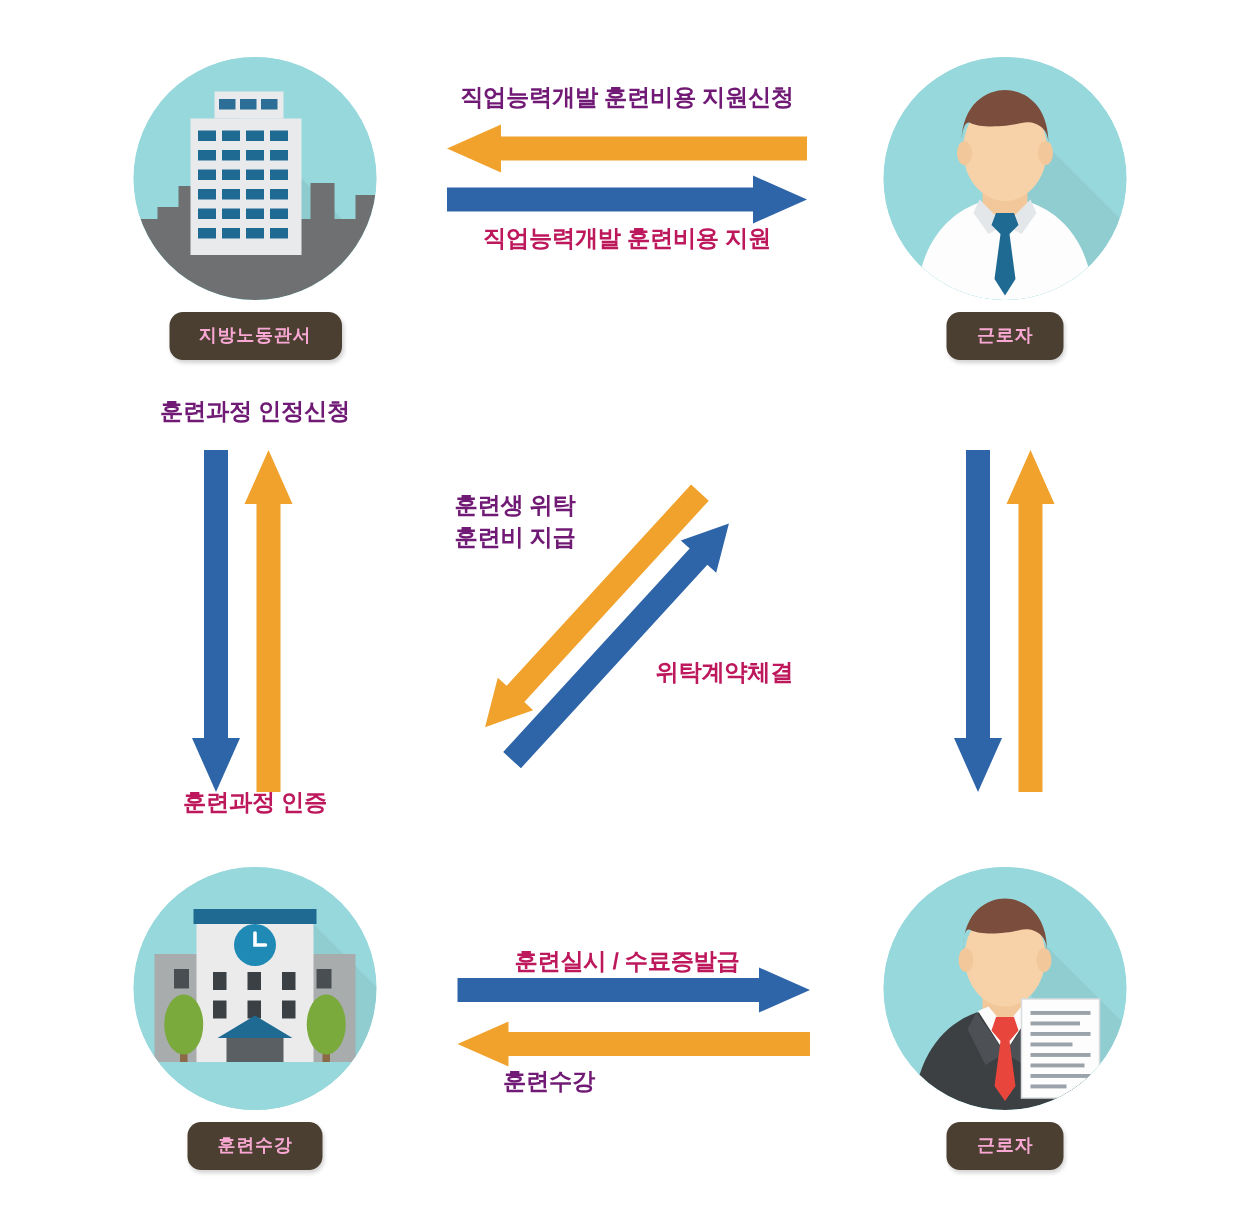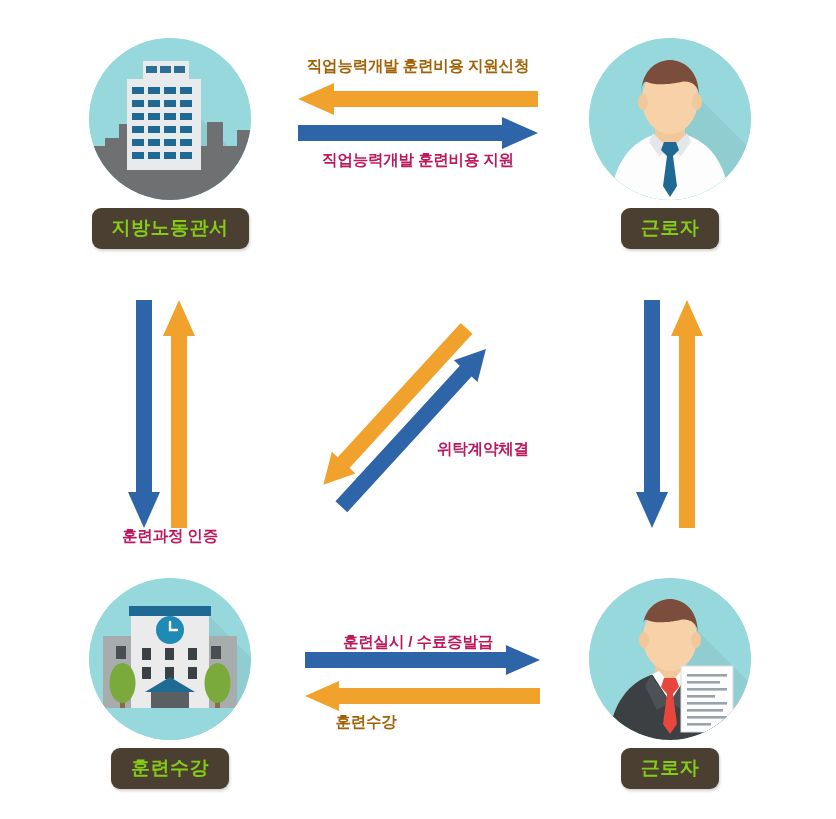--- a/index.html
+++ b/index.html
@@ -33,23 +33,23 @@
     background: #97d8dc;
     overflow: hidden;
   }
   .node-label {
     margin: 8px auto 0;
     display: block;
     width: max-content;
     max-width: 168px;
     padding: 7px 20px 8px;
     background: #4a3f31;
-    color: #84cc16;
+    color: #f9a8d4;
     border-radius: 9px;
-    font-size: 19px;
+    font-size: 12px;
     font-weight: bold;
     text-align: left;
     letter-spacing: .5px;
     box-shadow: 1px 2px 3px rgba(0,0,0,.18);
     white-space: nowrap;
   }
 
   
   .arrow {
     position: absolute;
@@ -58,21 +58,21 @@
 
   
   .cap {
     position: absolute;
     font-size: 15.5px;
     font-weight: bold;
     white-space: nowrap;
     line-height: 1.35;
     letter-spacing: -.2px;
   }
-  .cap.orange { color: #a16207; }
+  .cap.orange { color: #701a75; }
   .cap.blue   { color: #be185d; }
   .cap.center { text-align: center; }
 </style>
 </head>
 <body>
 
 <div id="diagram">
 
   <div class="node" style="left:85px; top:38px;">
     <div class="node-circle">
@@ -265,20 +265,21 @@
   </div>
 
   <div class="arrow" style="left:298px; top:117px;">
     <svg width="240" height="32" viewBox="0 0 240 32">
       <polygon points="240,16 204,0 204,8 0,8 0,24 204,24 204,32" fill="#2e64a8"></polygon>
     </svg>
   </div>
 
   <div class="cap blue center" style="left:0; top:150px; width:836px;">직업능력개발 훈련비용 지원</div>
 
+  <div class="cap orange center" style="left:40px; top:265px; width:260px;">훈련과정 인정신청</div>
 
   <div class="arrow" style="left:128px; top:300px;">
     <svg width="32" height="228" viewBox="0 0 32 228">
       <polygon points="16,228 0,192 8,192 8,0 24,0 24,192 32,192" fill="#2e64a8"></polygon>
     </svg>
   </div>
 
   <div class="arrow" style="left:163px; top:300px;">
     <svg width="32" height="228" viewBox="0 0 32 228">
       <polygon points="16,0 32,36 24,36 24,228 8,228 8,36 0,36" fill="#f0a22c"></polygon>
@@ -305,20 +306,24 @@
       <g transform="translate(26,178) rotate(-47.5)">
         <polygon points="0,10 30,-6 30,2 212,2 212,18 30,18 30,26" fill="#f0a22c"></polygon>
       </g>
 
       <g transform="translate(44,200) rotate(-47.5)">
         <polygon points="214,10 184,-6 184,2 0,2 0,18 184,18 184,26" fill="#2e64a8"></polygon>
       </g>
     </svg>
   </div>
 
+  <div class="cap orange" style="left:303px; top:328px;">
+    <div>훈련생 위탁</div>
+    <div>훈련비 지급</div>
+  </div>
 
   <div class="cap blue" style="left:437px; top:439px;">위탁계약체결</div>
 
   <div class="cap blue center" style="left:0; top:632px; width:836px;">훈련실시 / 수료증발급</div>
 
   <div class="arrow" style="left:305px; top:645px;">
     <svg width="235" height="30" viewBox="0 0 235 30">
       <polygon points="235,15 201,0 201,7 0,7 0,23 201,23 201,30" fill="#2e64a8"></polygon>
     </svg>
   </div>

